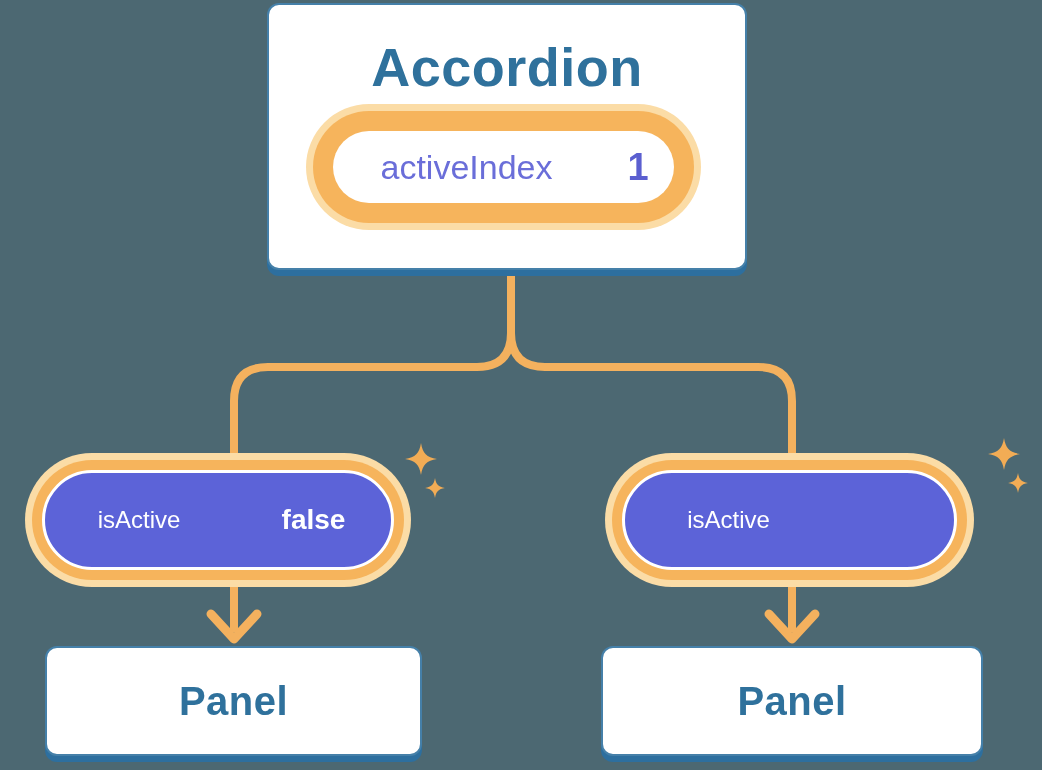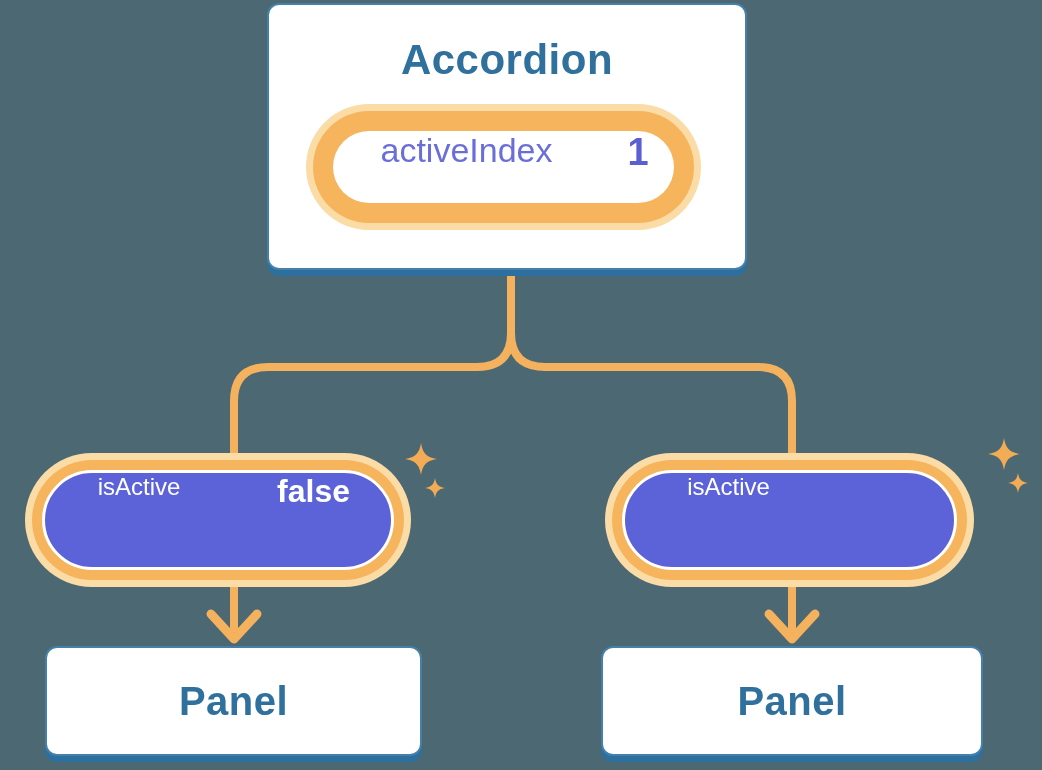--- a/index.html
+++ b/index.html
@@ -13,25 +13,25 @@
 
   .card{
     position:absolute;background:#fff;border-radius:12px;z-index:2;
     border:2px solid var(--cardBorder,#4580A9);
     box-shadow:0 6px 0 var(--cardEdge,#2D6F9F);
     box-sizing:border-box;
   }
   .accordion-card{left:267px;top:3px;width:480px;height:267px;}
   .card-title{
     position:absolute;left:0;top:31px;width:100%;text-align:center;
-    font-size:42px;font-weight:600;letter-spacing:.5px;
+    font-size:54px;font-weight:600;letter-spacing:.5px;
     color:var(--blueText,#2F719C);
   }
 
-  .pill{display:flex;align-items:flex-start;border-radius:999px;z-index:3;box-sizing:border-box;}
+  .pill{display:flex;align-items:center;border-radius:999px;z-index:3;box-sizing:border-box;}
 
   .state-pill{
     position:absolute;left:333px;top:131px;width:341px;height:72px;
     background:#fff;
     box-shadow:0 0 0 20px var(--orange,#F6B45C),0 0 0 27px var(--halo,#FBDCA6);
   }
   .state-pill .pill-label{
     width:267px;display:flex;align-items:center;justify-content:center;
     font-size:34px;color:var(--purpleText,#6A6ED9);
   }
@@ -51,21 +51,21 @@
   .prop-pill.right{left:622px;width:335px;}
   .prop-pill .pill-label{
     display:flex;align-items:center;justify-content:center;
     font-size:24px;color:#fff;
   }
   .prop-pill.left .pill-label{width:188px;}
   .prop-pill.right .pill-label{width:207px;}
   .prop-pill .pill-sep{width:3px;background:#fff;}
   .prop-pill .pill-value{
     flex:1;display:flex;align-items:center;justify-content:center;
-    font-size:32px;font-weight:bold;color:#fff;
+    font-size:28px;font-weight:bold;color:#fff;
   }
 
   .panel-card{top:646px;height:110px;display:flex;align-items:center;justify-content:center;}
   .panel-card.left{left:45px;width:377px;}
   .panel-card.right{left:601px;width:382px;}
   .panel-title{font-size:40px;font-weight:600;letter-spacing:.5px;color:var(--blueText,#2F719C);}
 </style>
 </head>
 <body style="--bg: #4C6872; --orange: #F6B45C; --halo: #FBDCA6; --line: #F4B15E; --sparkle: #F2AC55; --purple: #5C63D8; --purpleText: #6A6ED9; --purpleValue: #5B5FD0; --blueText: #2F719C; --cardBorder: #4580A9; --cardEdge: #2D6F9F;">
 

